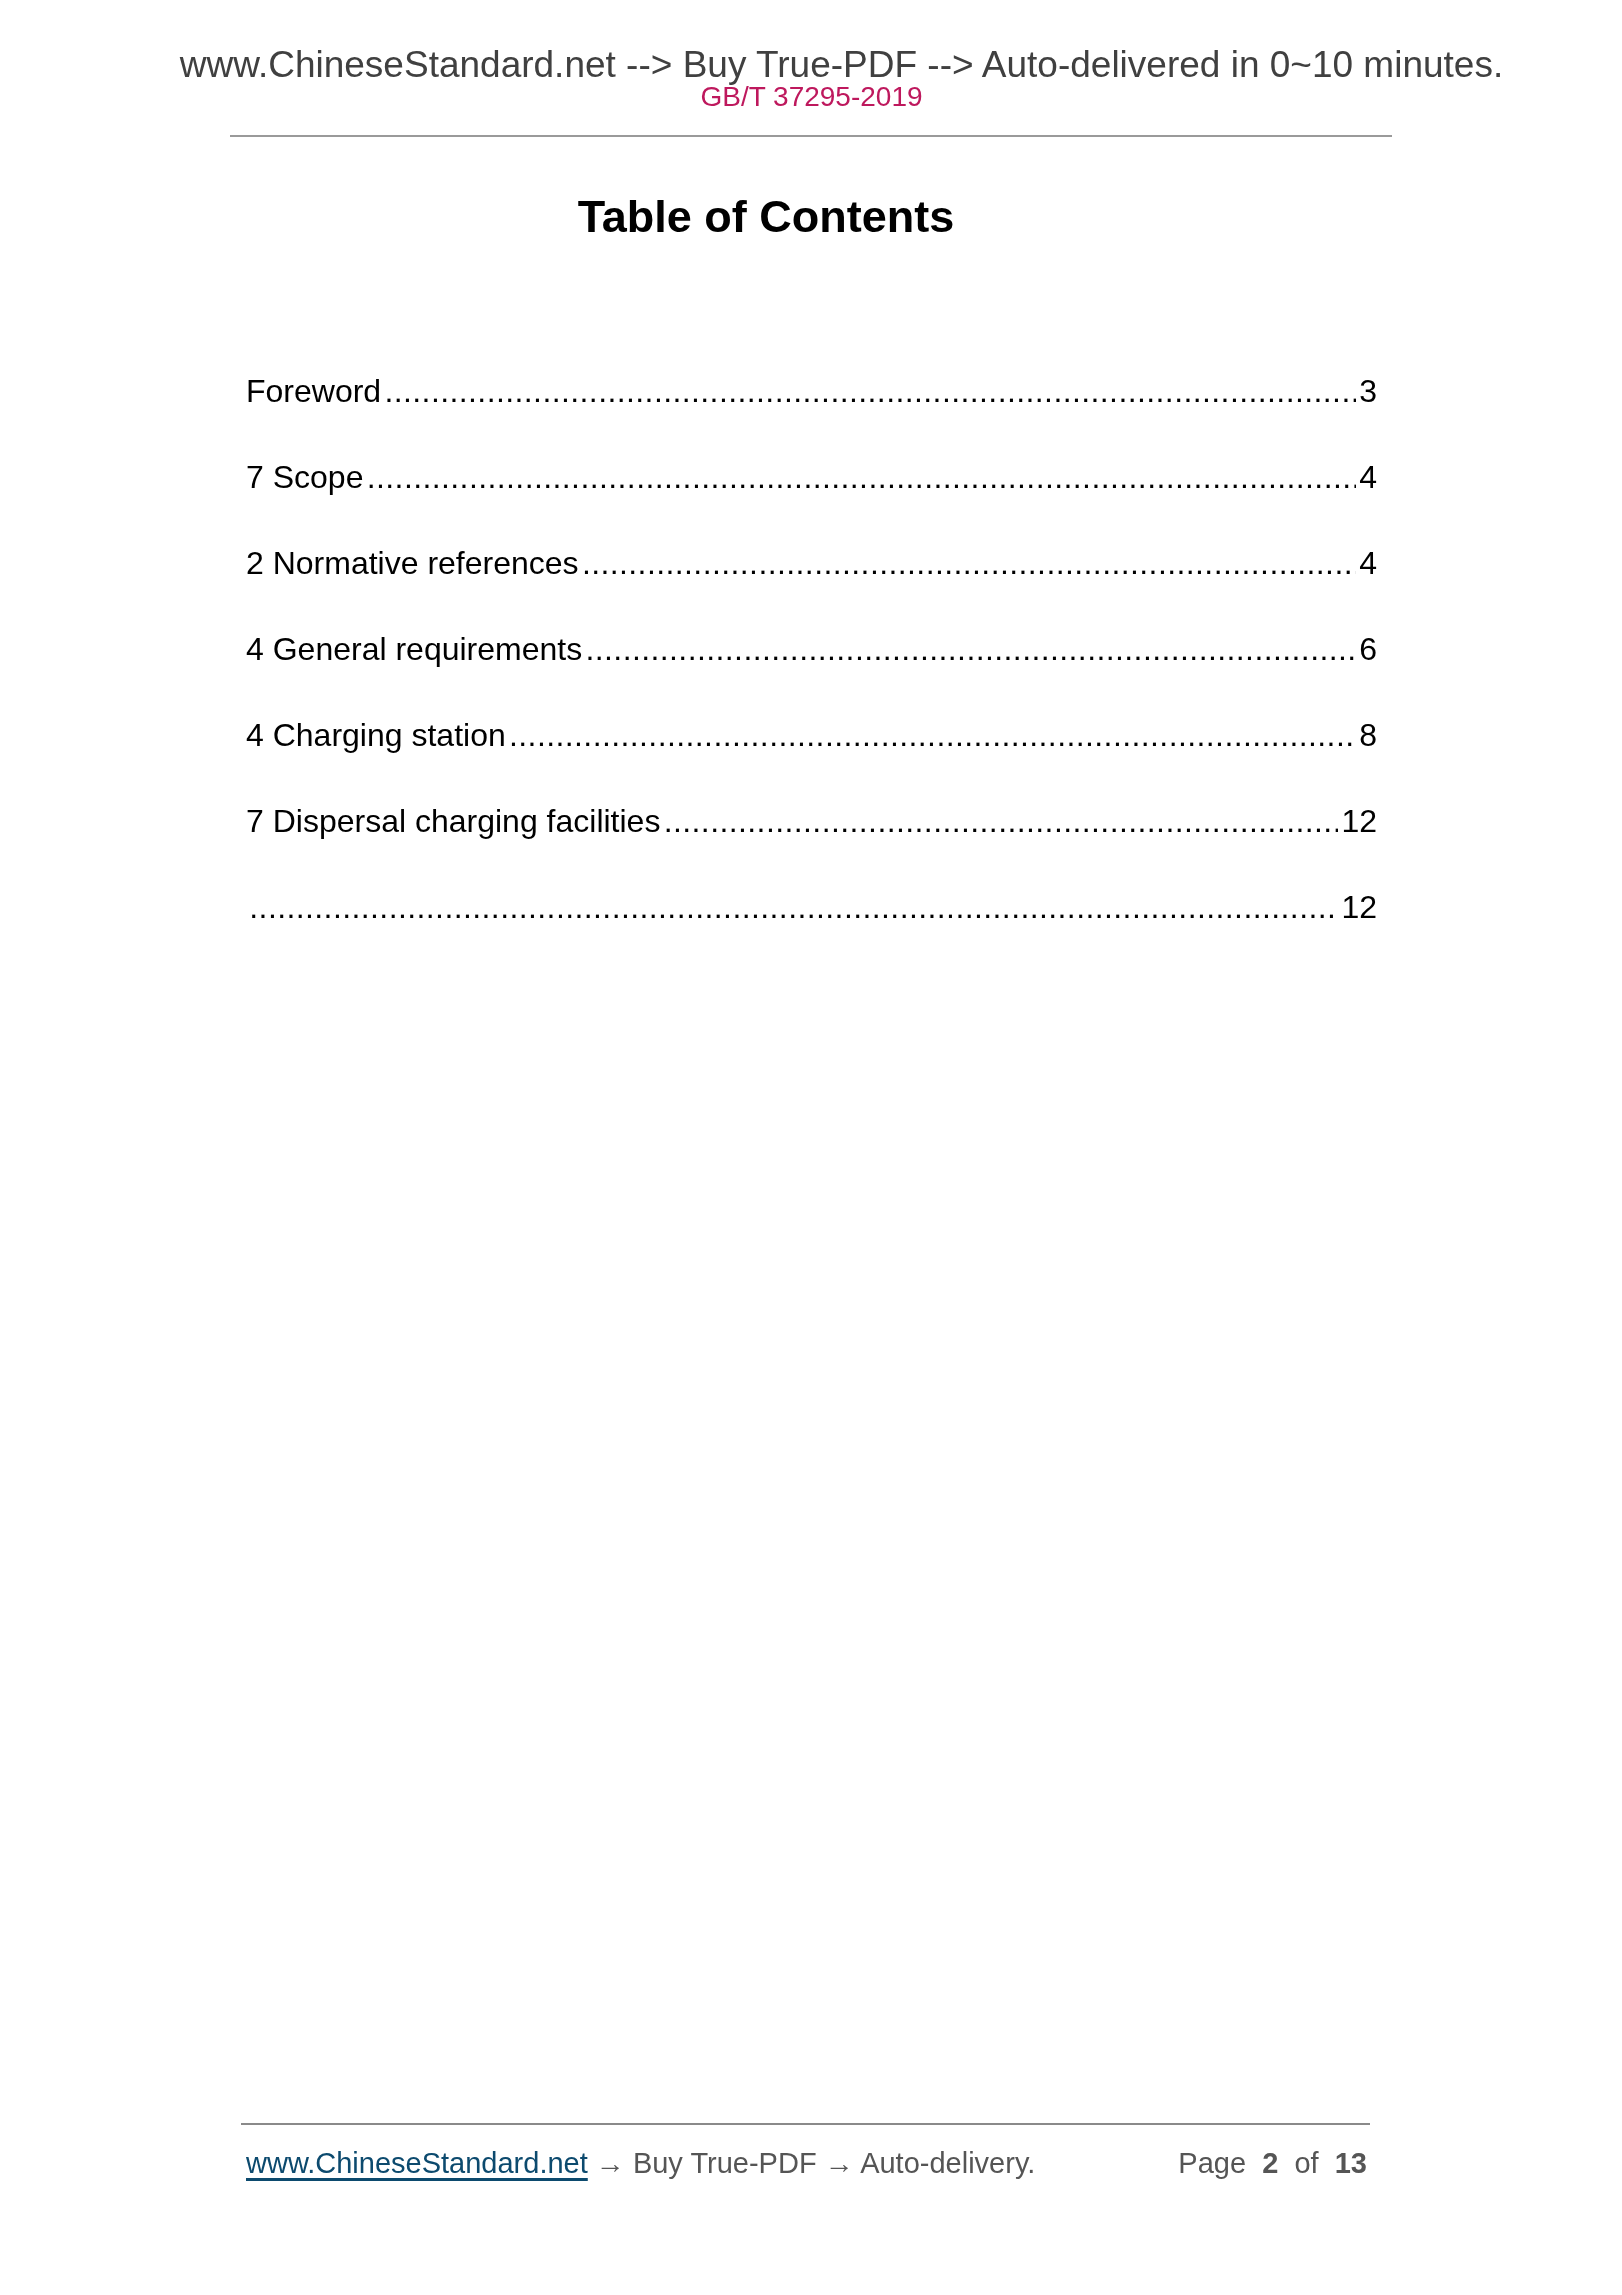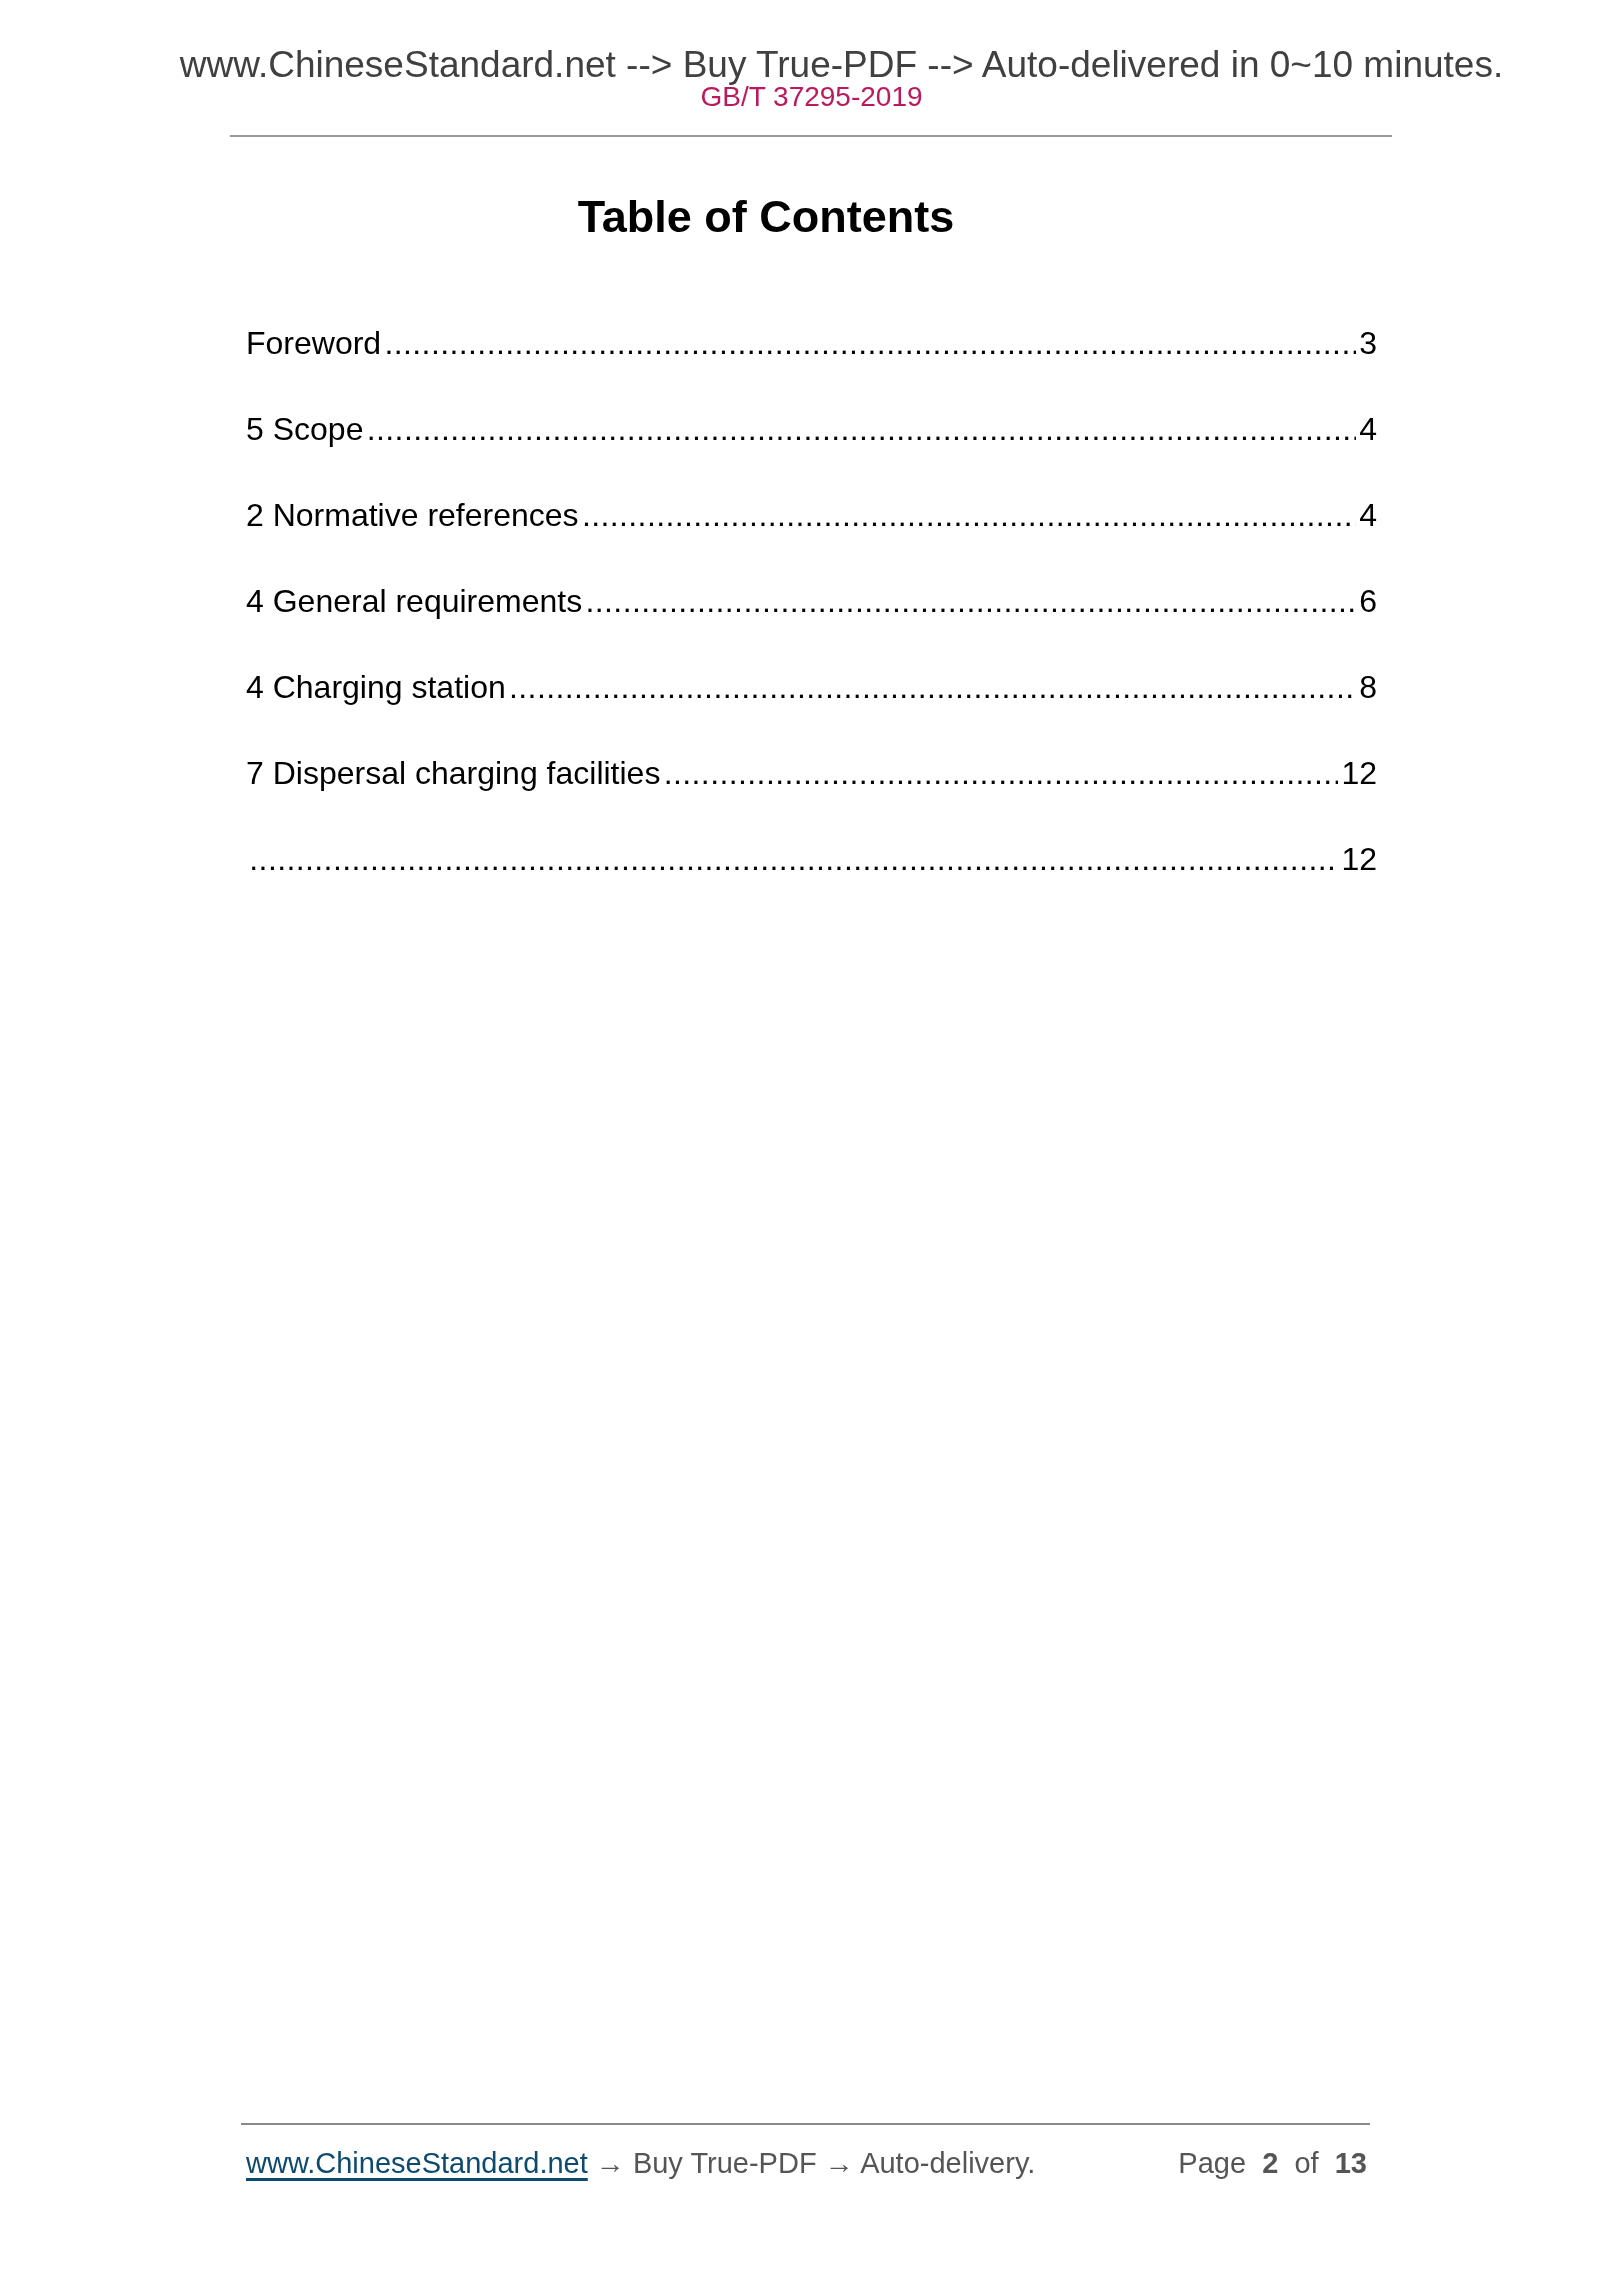--- a/index.html
+++ b/index.html
@@ -2,21 +2,21 @@
 <html style="font-size:13.3px"><head>
 <meta charset="utf-8">
 <style>
   html, body { margin:0; padding:0; background:#ffffff; }
   body { width:1623px; height:2295px; position:relative; overflow:hidden; font-family:"Liberation Sans", sans-serif; }
   .hdr-line1 { position:absolute; left:0; width:1623px; top:43px; text-align:center; font-size:37px; color:#404040; line-height:43px; white-space:nowrap;padding-left:30px; }
   .hdr-line2 { position:absolute; left:0; width:1623px; top:80px; text-align:center; font-size:28px; color:#be185d; line-height:33px; white-space:nowrap; }
   .hdr-rule { position:absolute; left:230px; width:1162px; top:135px; height:1.7px; background:#9a9a9a; }
   .toc-title { position:absolute; left:0; width:1532px; top:190px; text-align:center; font-size:45px; font-weight:bold; color:#000; line-height:53px; }
   .toc { position:absolute; left:246px; width:1131px; top:324px; }
-  .toc-row { display:flex; align-items:flex-start; height:86px; font-size:32px; color:#000; line-height:38px; }
+  .toc-row { display:flex; align-items:flex-end; height:86px; font-size:32px; color:#000; line-height:38px; }
   .toc-label { white-space:nowrap; }
   .toc-dots { flex:1; overflow:hidden; white-space:nowrap; margin:0 3.3px; letter-spacing:0.4px; }
   .toc-dots::after { content:"........................................................................................................................................................................................................................"; }
   .toc-page { white-space:nowrap; }
   .ftr-rule { position:absolute; left:241px; width:1129px; top:2123px; height:1.7px; background:#8a8a8a; }
   .ftr { position:absolute; left:246px; width:1121px; top:2147px; font-size:29px; color:#555555; line-height:33px; display:flex; justify-content:space-between; white-space:nowrap; }
   .ftr a { color:#0c4a6e; text-decoration:underline; text-decoration-thickness:2.5px; text-underline-offset:5px;margin-top:48px; }
   .ftr-right b { font-weight:bold; }
 </style>
 </head>
@@ -28,21 +28,21 @@
 
 <div class="toc-title">Table of Contents</div>
 
 <div class="toc">
   <div class="toc-row">
     <span class="toc-label">Foreword</span>
     <span class="toc-dots"></span>
     <span class="toc-page">3</span>
   </div>
   <div class="toc-row">
-    <span class="toc-label">5 Scope</span>
+    <span class="toc-label">7 Scope</span>
     <span class="toc-dots"></span>
     <span class="toc-page">4</span>
   </div>
   <div class="toc-row">
     <span class="toc-label">2 Normative references</span>
     <span class="toc-dots"></span>
     <span class="toc-page">4</span>
   </div>
   <div class="toc-row">
     <span class="toc-label">4 General requirements</span>

